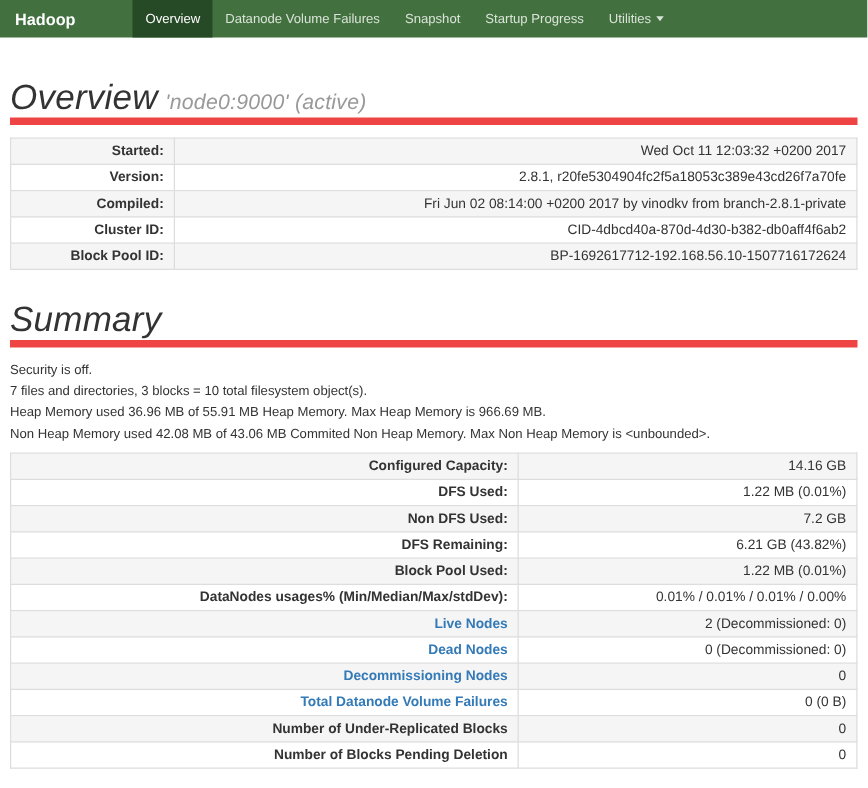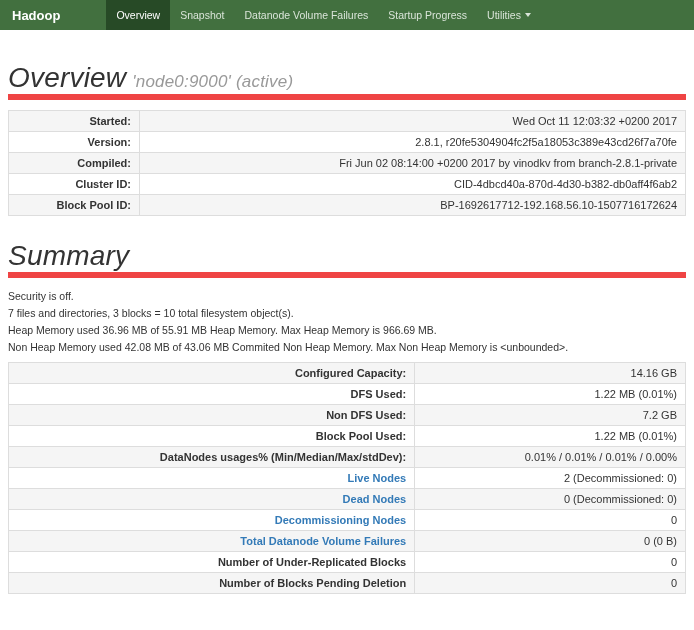--- a/index.html
+++ b/index.html
@@ -57,22 +57,22 @@
 
   a.lnk { color: #337ab7; text-decoration: none; cursor: pointer; }
 </style>
 </head>
 <body>
 
 <nav class="navbar">
   <span class="brand">Hadoop</span>
   <div class="nav-items">
     <a class="nav-item active">Overview</a>
+    <a class="nav-item">Datanode Volume Failures</a>
     <a class="nav-item">Snapshot</a>
-    <a class="nav-item">Datanode Volume Failures</a>
     <a class="nav-item">Startup Progress</a>
     <a class="nav-item">
       <span>Utilities</span>
       <span class="caret"></span>
     </a>
   </div>
 </nav>
 
 <div class="container">
 
@@ -124,20 +124,24 @@
       </tr>
       <tr>
         <th>DFS Used:</th>
         <td>1.22 MB (0.01%)</td>
       </tr>
       <tr>
         <th>Non DFS Used:</th>
         <td>7.2 GB</td>
       </tr>
       <tr>
+        <th>DFS Remaining:</th>
+        <td>6.21 GB (43.82%)</td>
+      </tr>
+      <tr>
         <th>Block Pool Used:</th>
         <td>1.22 MB (0.01%)</td>
       </tr>
       <tr>
         <th>DataNodes usages% (Min/Median/Max/stdDev):</th>
         <td>0.01% / 0.01% / 0.01% / 0.00%</td>
       </tr>
       <tr>
         <th><a class="lnk">Live Nodes</a></th>
         <td>2 (Decommissioned: 0)</td>

